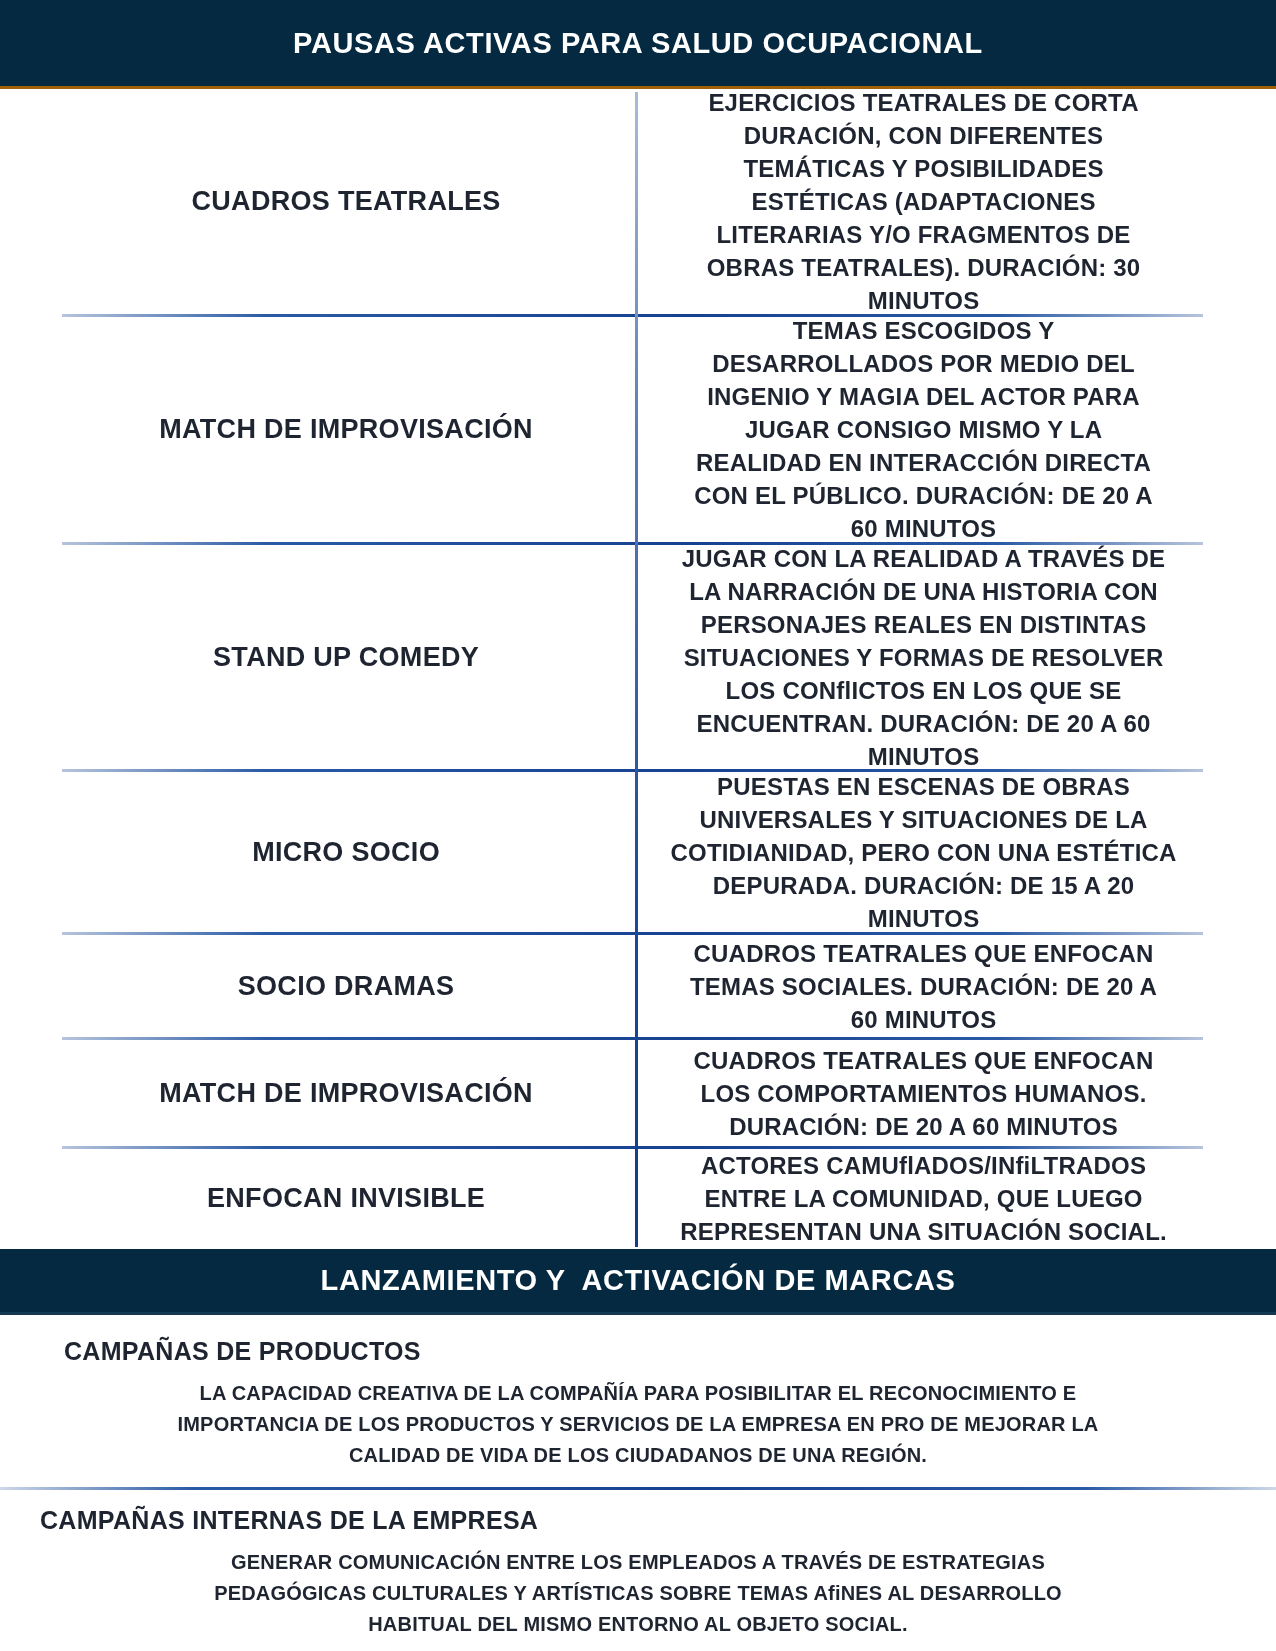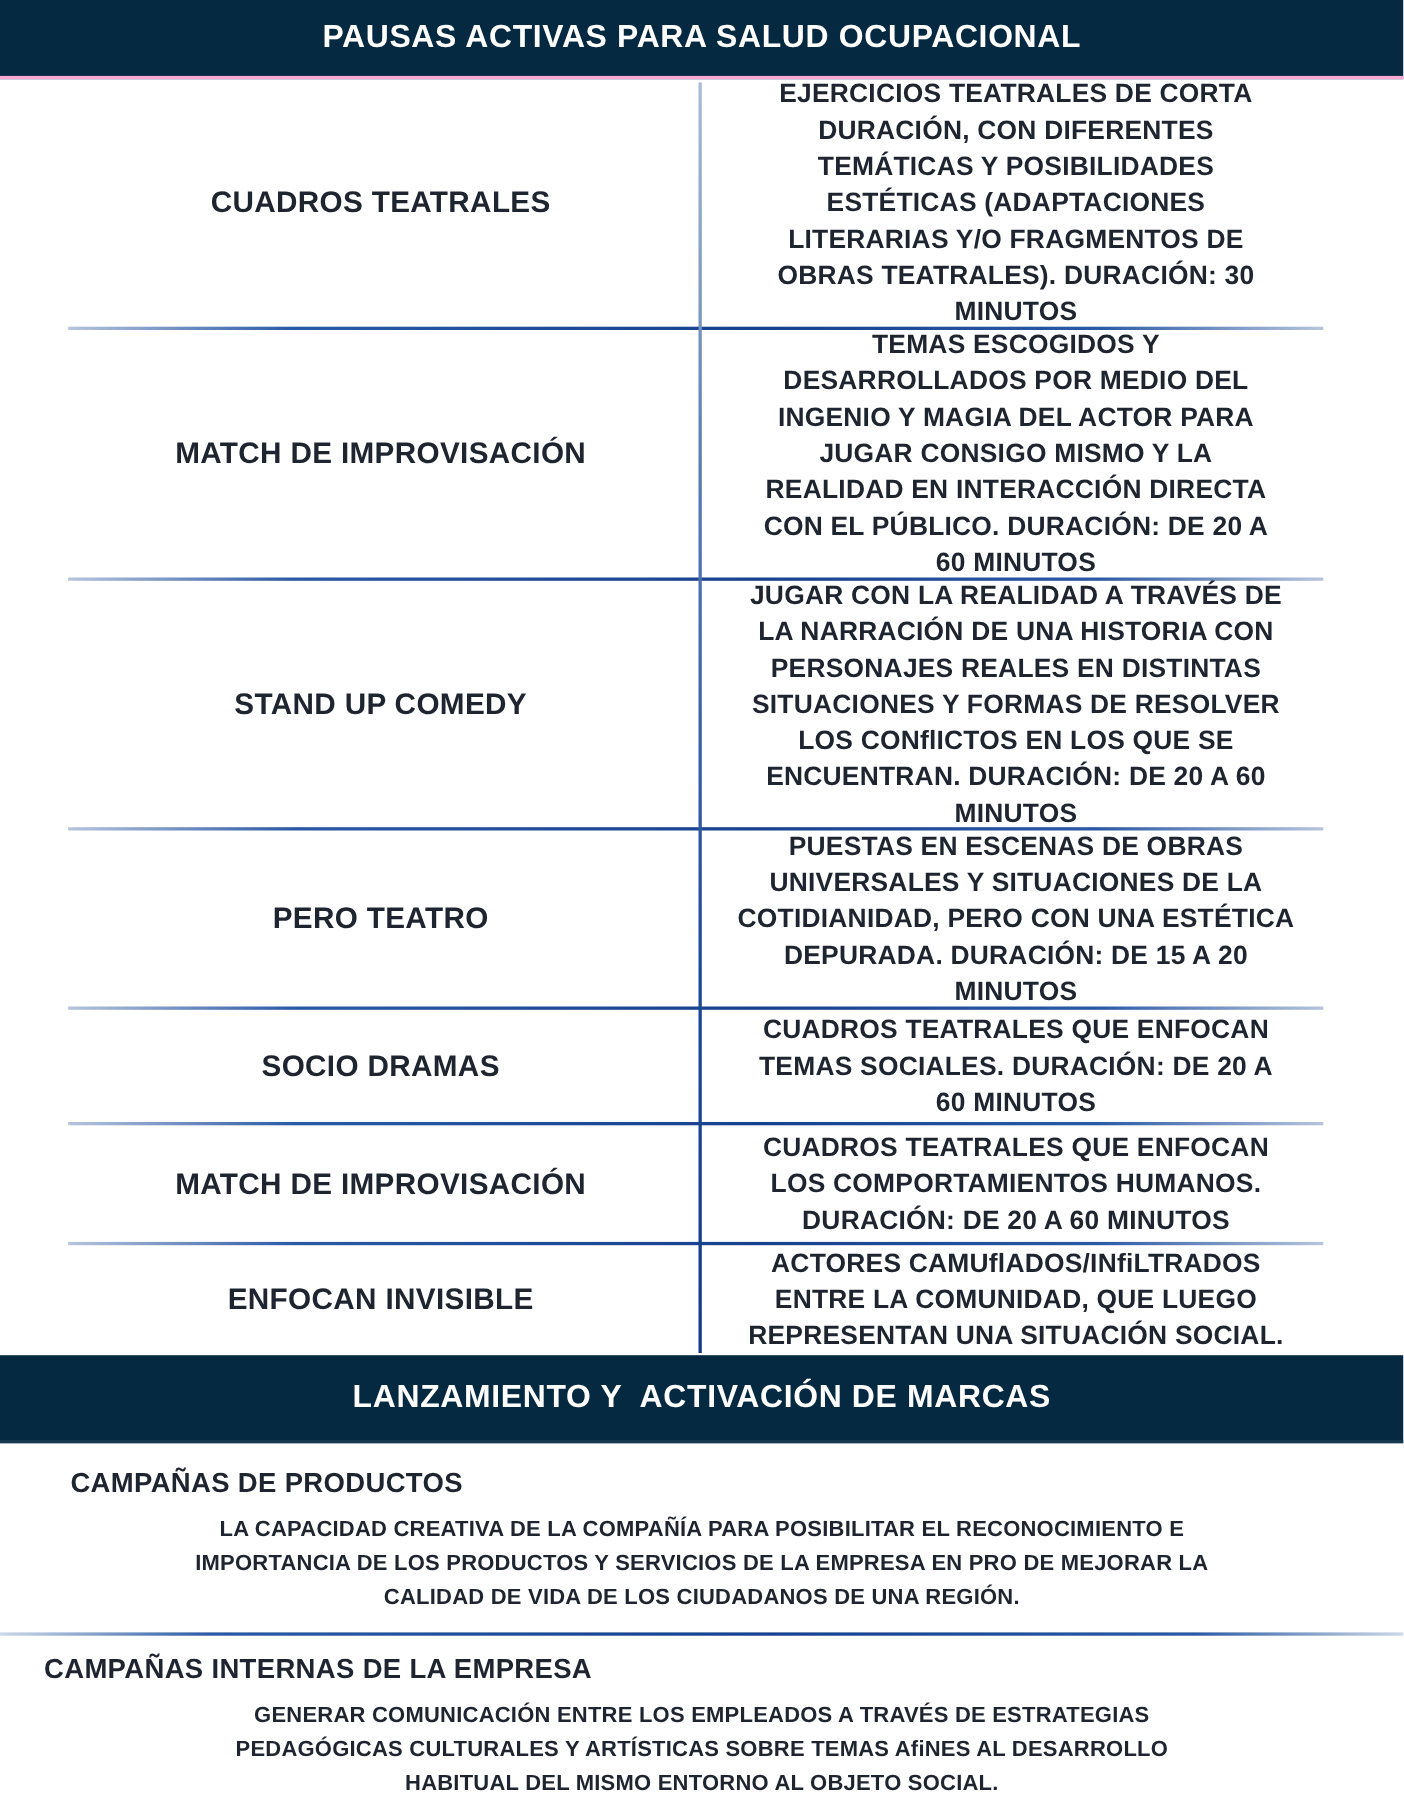--- a/index.html
+++ b/index.html
@@ -8,22 +8,22 @@
     position:relative; width:1276px; height:1651px; margin:0 auto;
     background:#ffffff; overflow:hidden;
     font-family:"Liberation Sans", sans-serif;
     color:#1e2430;
   }
   
   .banner {
     width:100%; background:#042940;
     display:flex; align-items:center; justify-content:center;
   }
-  .banner-1 { height:72px; border-bottom:3px solid #f9a8d4; }
-  .banner-2 { height:80px; margin-top:2px; border-bottom:3px solid #153950; }
+  .banner-1 { height:89px; border-bottom:3px solid #a16207; }
+  .banner-2 { height:66px; margin-top:2px; border-bottom:3px solid #153950; }
   .banner-title {
     color:#ffffff; font-weight:700; font-size:29px; letter-spacing:0.6px;
     white-space:pre-wrap; text-align:center;
   }
   
   .services-table {
     position:relative; margin:0 73px 0 62px; 
   }
   .vline {
     position:absolute; top:3px; bottom:0; left:573px; width:3px;
@@ -104,21 +104,21 @@
       <div class="cell cell-right">JUGAR CON LA REALIDAD A TRAVÉS DE
 LA NARRACIÓN DE UNA HISTORIA CON
 PERSONAJES REALES EN DISTINTAS
 SITUACIONES Y FORMAS DE RESOLVER
 LOS CONflICTOS EN LOS QUE SE
 ENCUENTRAN. DURACIÓN: DE 20 A 60
 MINUTOS</div>
     </div>
 
     <div class="trow sep r4">
-      <div class="cell cell-left">PERO TEATRO</div>
+      <div class="cell cell-left">MICRO SOCIO</div>
       <div class="cell cell-right">PUESTAS EN ESCENAS DE OBRAS
 UNIVERSALES Y SITUACIONES DE LA
 COTIDIANIDAD, PERO CON UNA ESTÉTICA
 DEPURADA. DURACIÓN: DE 15 A 20
 MINUTOS</div>
     </div>
 
     <div class="trow sep r5">
       <div class="cell cell-left">SOCIO DRAMAS</div>
       <div class="cell cell-right">CUADROS TEATRALES QUE ENFOCAN

